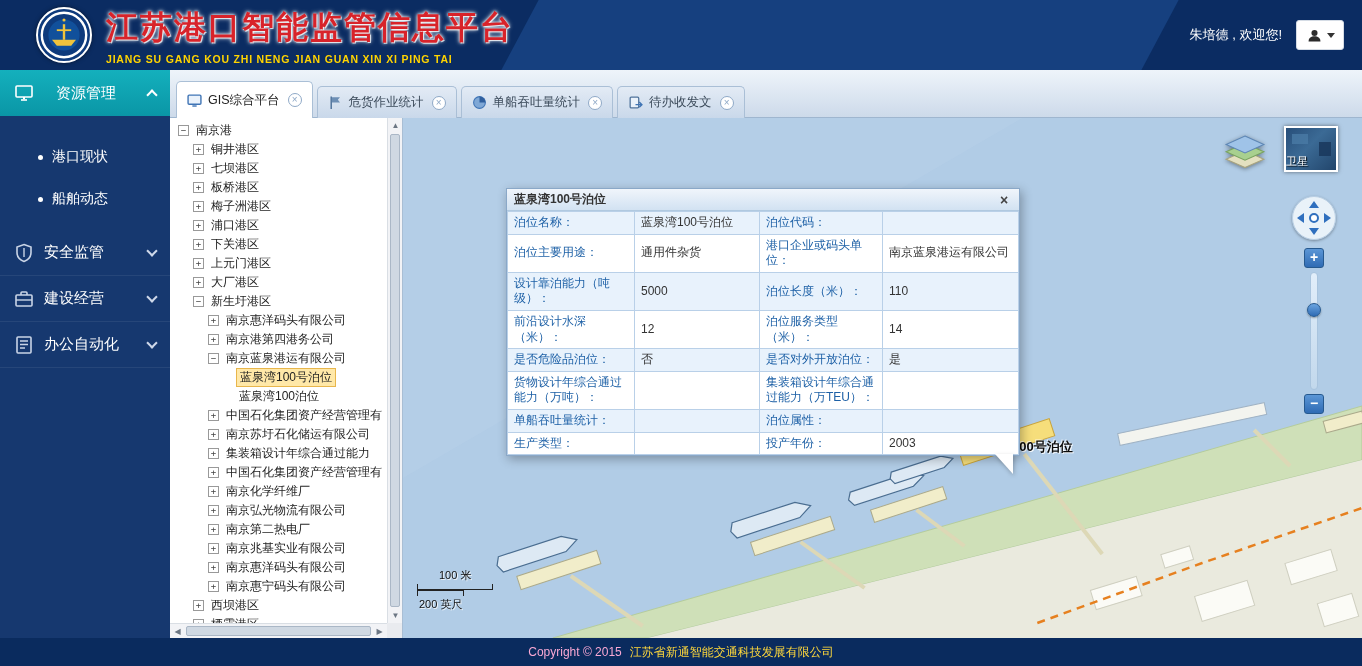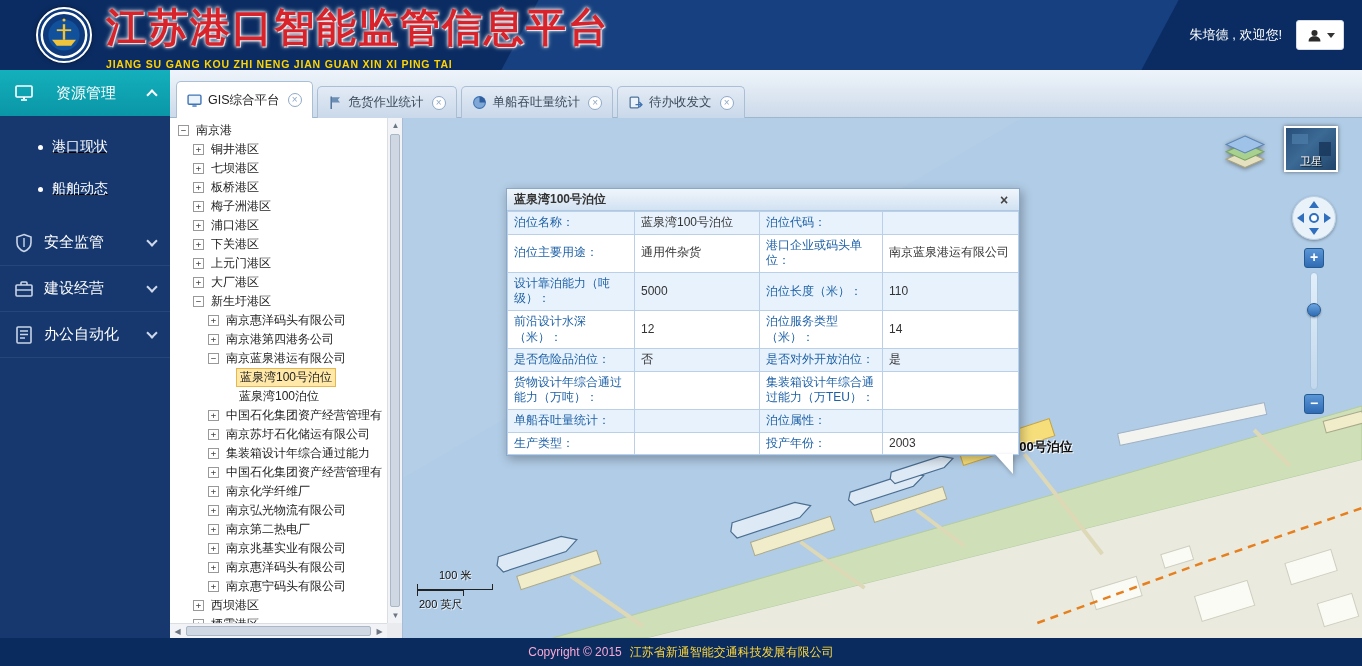--- a/index.html
+++ b/index.html
@@ -7,39 +7,39 @@
   body{font-family:"Liberation Sans","DejaVu Sans",sans-serif;overflow:hidden;background:#fff;}
   .app{position:relative;width:1362px;height:666px;overflow:hidden;background:#b0cbe5;}
 
   
   .header{position:absolute;top:0;left:0;right:0;height:70px;background:#0b2c62;overflow:hidden;z-index:20;}
   .header-stripe{position:absolute;top:-10px;bottom:-10px;left:520px;width:640px;background:#16407f;transform:skewX(-28deg);}
   .brand{position:absolute;left:36px;top:0;height:70px;display:flex;align-items:center;}
   .logo{width:56px;height:56px;border-radius:50%;border:2px solid #fff;background:#0e3a7c;flex:none;display:flex;align-items:center;justify-content:center;box-shadow:0 0 4px rgba(0,0,0,.5);}
   .logo svg{width:48px;height:48px;}
   .titles{margin-left:14px;}
-  .app-title{font-size:40px;font-weight:bold;color:#d8232a;letter-spacing:2px;
+  .app-title{font-size:32px;font-weight:bold;color:#d8232a;letter-spacing:2px;
     text-shadow:0 0 3px #fff,0 0 5px rgba(255,255,255,.9),1px 1px 0 rgba(255,255,255,.7);}
   .app-subtitle{margin-top:3px;font-size:10.5px;font-weight:bold;color:#ffd400;letter-spacing:.8px;}
   .user-area{position:absolute;right:18px;top:0;height:70px;display:flex;align-items:center;gap:14px;z-index:2;}
   .welcome{color:#fff;font-size:13px;}
   .user-btn{width:48px;height:30px;background:#fff;border:1px solid #d5dce5;border-radius:3px;display:flex;align-items:center;justify-content:center;gap:4px;cursor:pointer;}
   .user-btn svg{width:17px;height:17px;}
   .caret-down{width:0;height:0;border-left:4px solid transparent;border-right:4px solid transparent;border-top:5px solid #333;}
 
   
   .sidebar{position:absolute;left:0;top:70px;width:170px;bottom:28px;background:#16386f;z-index:15;}
   .sb-item{height:46px;display:flex;align-items:center;padding:0 14px;color:#fff;font-size:15px;cursor:pointer;border-bottom:1px solid rgba(255,255,255,.07);}
   .sb-item.active{background:linear-gradient(#14b0bd,#0a96a6);border-bottom:none;gap:12px;}
   .sb-icon{width:20px;height:20px;margin-right:10px;display:inline-flex;}
   .sb-icon svg{width:20px;height:20px;}
   .sb-label{flex:1;}
   .chev{width:8px;height:8px;border-right:2px solid #cfd9ea;border-bottom:2px solid #cfd9ea;transform:rotate(45deg);margin-top:-3px;}
   .chev.up{transform:rotate(-135deg);margin-top:4px;border-color:#fff;}
-  .sb-sub{padding:10px 0 10px;text-decoration:underline;}
+  .sb-sub{padding:20px 0 10px;}
   .sb-subitem{height:42px;display:flex;align-items:center;padding-left:38px;color:#fff;font-size:14px;cursor:pointer;}
   .bullet{width:5px;height:5px;border-radius:50%;background:#fff;margin-right:9px;}
 
   
   .content{position:absolute;left:170px;top:70px;right:0;bottom:28px;display:flex;flex-direction:column;}
   .tabbar{height:48px;background:linear-gradient(#eef4fa,#cddaea);border-bottom:1px solid #9fb6cf;display:flex;align-items:flex-end;padding-left:6px;gap:4px;flex:none;position:relative;z-index:9;}
   .tab{height:32px;display:flex;align-items:center;gap:6px;padding:0 10px;background:linear-gradient(#e3ebf5,#c9d8ea);border:1px solid #aabfd6;border-bottom:none;border-radius:5px 5px 0 0;font-size:12.5px;color:#3b4a5a;cursor:pointer;margin-bottom:-1px;}
   .tab.active{background:#fff;height:37px;color:#222;font-weight:normal;z-index:2;}
   .tab-icon{width:15px;height:15px;display:inline-flex;}
   .tab-icon svg{width:15px;height:15px;}
@@ -77,21 +77,21 @@
   .popup-table td.val{color:#333;}
   .popup-table tr.alt{background:#e8f2fc;}
   .popup-tail{position:absolute;right:6px;bottom:-19px;width:0;height:0;border-top:20px solid #fff;border-left:18px solid transparent;filter:drop-shadow(1px 2px 2px rgba(0,0,0,.25));}
 
   
   .layers-btn{position:absolute;top:16px;right:96px;width:42px;height:36px;cursor:pointer;z-index:7;filter:drop-shadow(0 1px 2px rgba(0,0,0,.4));}
   .sat-btn{position:absolute;top:8px;right:24px;width:54px;height:46px;border:2px solid #fff;box-shadow:0 0 4px rgba(0,0,0,.5);cursor:pointer;z-index:7;
     background:linear-gradient(135deg,#274e79,#3b6a95 45%,#22456b);overflow:hidden;}
   .sat-patch1{position:absolute;left:6px;top:6px;width:16px;height:10px;background:#4a7aa5;opacity:.8;}
   .sat-patch2{position:absolute;right:5px;top:14px;width:12px;height:14px;background:#1b3a5e;opacity:.9;}
-  .sat-label{position:absolute;left:0;right:0;bottom:1px;text-align:center;color:#fff;font-size:11px;text-shadow:1px 1px 1px #000;}
+  .sat-label{position:absolute;left:0;right:0;bottom:1px;text-align:left;color:#fff;font-size:11px;text-shadow:1px 1px 1px #000;}
   .zoomctl{position:absolute;top:78px;right:26px;width:44px;display:flex;flex-direction:column;align-items:center;z-index:7;}
   .pan{width:44px;height:44px;border-radius:50%;background:rgba(236,243,250,.95);border:1px solid #b9cfe4;position:relative;box-shadow:0 1px 3px rgba(0,0,0,.35);cursor:pointer;}
   .pan-center{position:absolute;left:50%;top:50%;width:10px;height:10px;margin:-5px 0 0 -5px;border-radius:50%;background:#fff;border:2px solid #2f6fbe;}
   .parr{position:absolute;width:0;height:0;}
   .parr.n{top:4px;left:50%;margin-left:-5px;border-left:5px solid transparent;border-right:5px solid transparent;border-bottom:7px solid #2f6fbe;}
   .parr.s{bottom:4px;left:50%;margin-left:-5px;border-left:5px solid transparent;border-right:5px solid transparent;border-top:7px solid #2f6fbe;}
   .parr.w{left:4px;top:50%;margin-top:-5px;border-top:5px solid transparent;border-bottom:5px solid transparent;border-right:7px solid #2f6fbe;}
   .parr.e{right:4px;top:50%;margin-top:-5px;border-top:5px solid transparent;border-bottom:5px solid transparent;border-left:7px solid #2f6fbe;}
   .zbtn{width:20px;height:20px;background:linear-gradient(#5b96d6,#2f6bb4);border:1px solid #26598f;border-radius:3px;color:#fff;font-weight:bold;font-size:14px;line-height:17px;text-align:center;cursor:pointer;margin-top:8px;}
   .zbtn.minus{margin-top:4px;}

